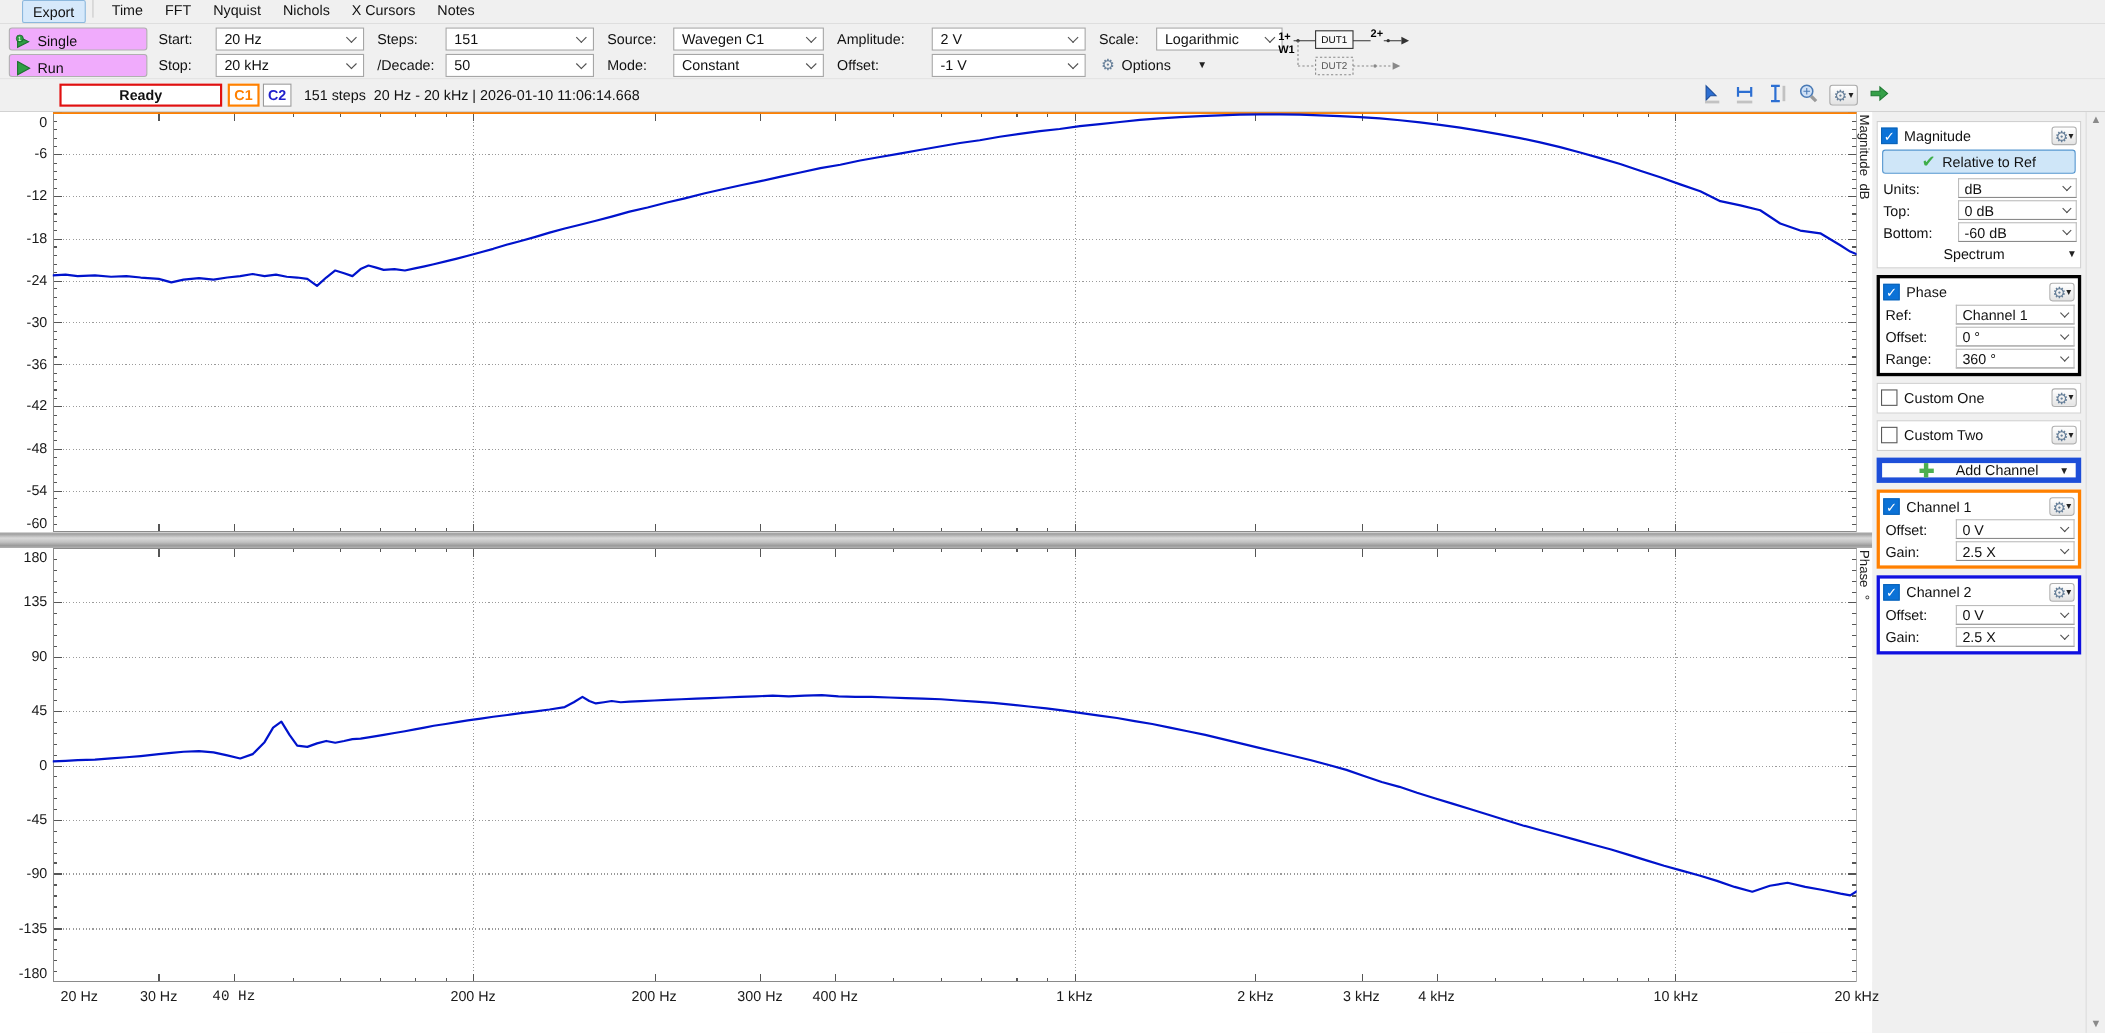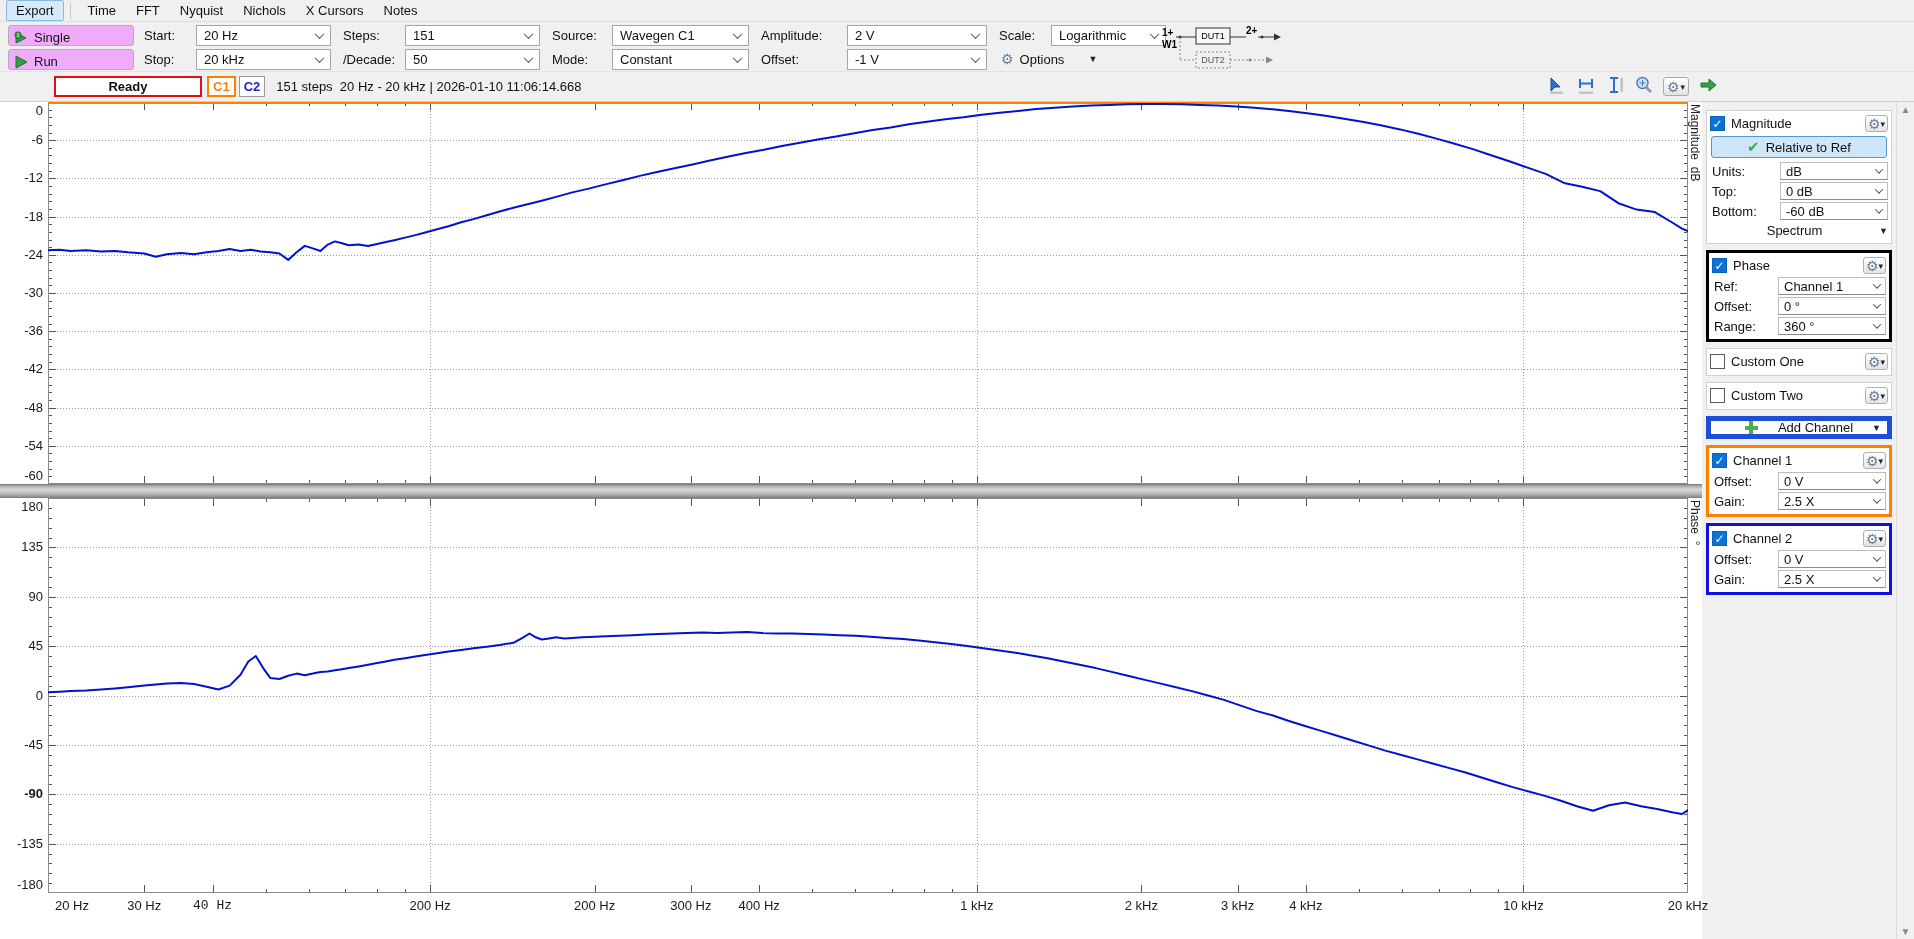--- a/index.html
+++ b/index.html
@@ -7,21 +7,21 @@
   body { font-family:"Liberation Sans","DejaVu Sans",sans-serif; font-size:13px; color:#111; background:#f0f0f0; }
   #app { width:1914px; height:939px; display:flex; flex-direction:column; background:#f0f0f0; }
 
   
   .menubar { height:20px; background:#fbfbfb; display:flex; align-items:center; padding-left:8px; border-bottom:1px solid #e6e6e6; position:relative; }
   .mitem { display:inline-block; padding:1px 7px; margin-right:6px; cursor:default; }
   .mitem::first-letter { text-decoration:underline; }
   .corner-icon { position:absolute; right:4px; top:2px; }
 
   
-  .tabbar { height:22px; background:#f0f0f0; display:flex; align-items:center; padding-left:6px; border-bottom:1px solid #dcdcdc; }
+  .tabbar { height:22px; background:#f0f0f0; display:flex; padding-left:20px; border-bottom:1px solid #dcdcdc; }
   .tab { padding:2px 9px; margin-right:2px; }
   .tab.active { background:#d6e9fb; border:1px solid #8cb8dd; border-radius:2px; }
   .tabsep { width:1px; height:16px; background:#c8c8c8; margin:0 8px 0 4px; }
 
   
   .toolbar { height:50px; background:#f0f0f0; padding:1px 0 1px 8px; position:relative; border-bottom:1px solid #e3e3e3; }
   .tb-row { display:flex; align-items:center; height:24px; }
   .tb-btn { width:126px; height:21px; background:#f0abfc; border:1px solid #b0b0b0; border-radius:3px; display:flex; align-items:flex-end; padding-left:5px; gap:6px; margin-right:10px; }
   .tb-field { display:flex; align-items:center; }
   .tb-label { padding-right:8px; white-space:nowrap; }
@@ -448,21 +448,21 @@
       </div>
       <div class="splitter"></div>
       <div class="plot-row" style="height:395px">
         <div class="ygutter" id="phY">
             <div class="ylab" style="top: 1px;">180</div>
             <div class="ylab" style="top: 41.375px;">135</div>
             <div class="ylab" style="top: 90.75px;">90</div>
             <div class="ylab" style="top: 140.125px;">45</div>
             <div class="ylab" style="top: 189.5px;">0</div>
             <div class="ylab" style="top: 238.875px;">-45</div>
-            <div class="ylab" style="top: 288.25px; font-weight: bold;">-90</div>
+            <div class="ylab" style="top: 288.25px;">-90</div>
             <div class="ylab" style="top: 337.625px;">-135</div>
             <div class="ylab" style="top: 379px;">-180</div>
           </div>
         <div class="plot" id="phPlot"><svg viewBox="0 0 1640 395" width="1640" height="395">
               <line x1="382.5" y1="0" x2="382.5" y2="395" shape-rendering="crispEdges" stroke="#9a9a9a" stroke-dasharray="1,2"></line>
               <line x1="929.5" y1="0" x2="929.5" y2="395" shape-rendering="crispEdges" stroke="#9a9a9a" stroke-dasharray="1,2"></line>
               <line x1="1475.5" y1="0" x2="1475.5" y2="395" shape-rendering="crispEdges" stroke="#9a9a9a" stroke-dasharray="1,2"></line>
               <line x1="0" y1="49.5" x2="1640" y2="49.5" shape-rendering="crispEdges" stroke="#9a9a9a" stroke-dasharray="1,2"></line>
               <line x1="0" y1="99.5" x2="1640" y2="99.5" shape-rendering="crispEdges" stroke="#9a9a9a" stroke-dasharray="1,2"></line>
               <line x1="0" y1="148.5" x2="1640" y2="148.5" shape-rendering="crispEdges" stroke="#9a9a9a" stroke-dasharray="1,2"></line>

